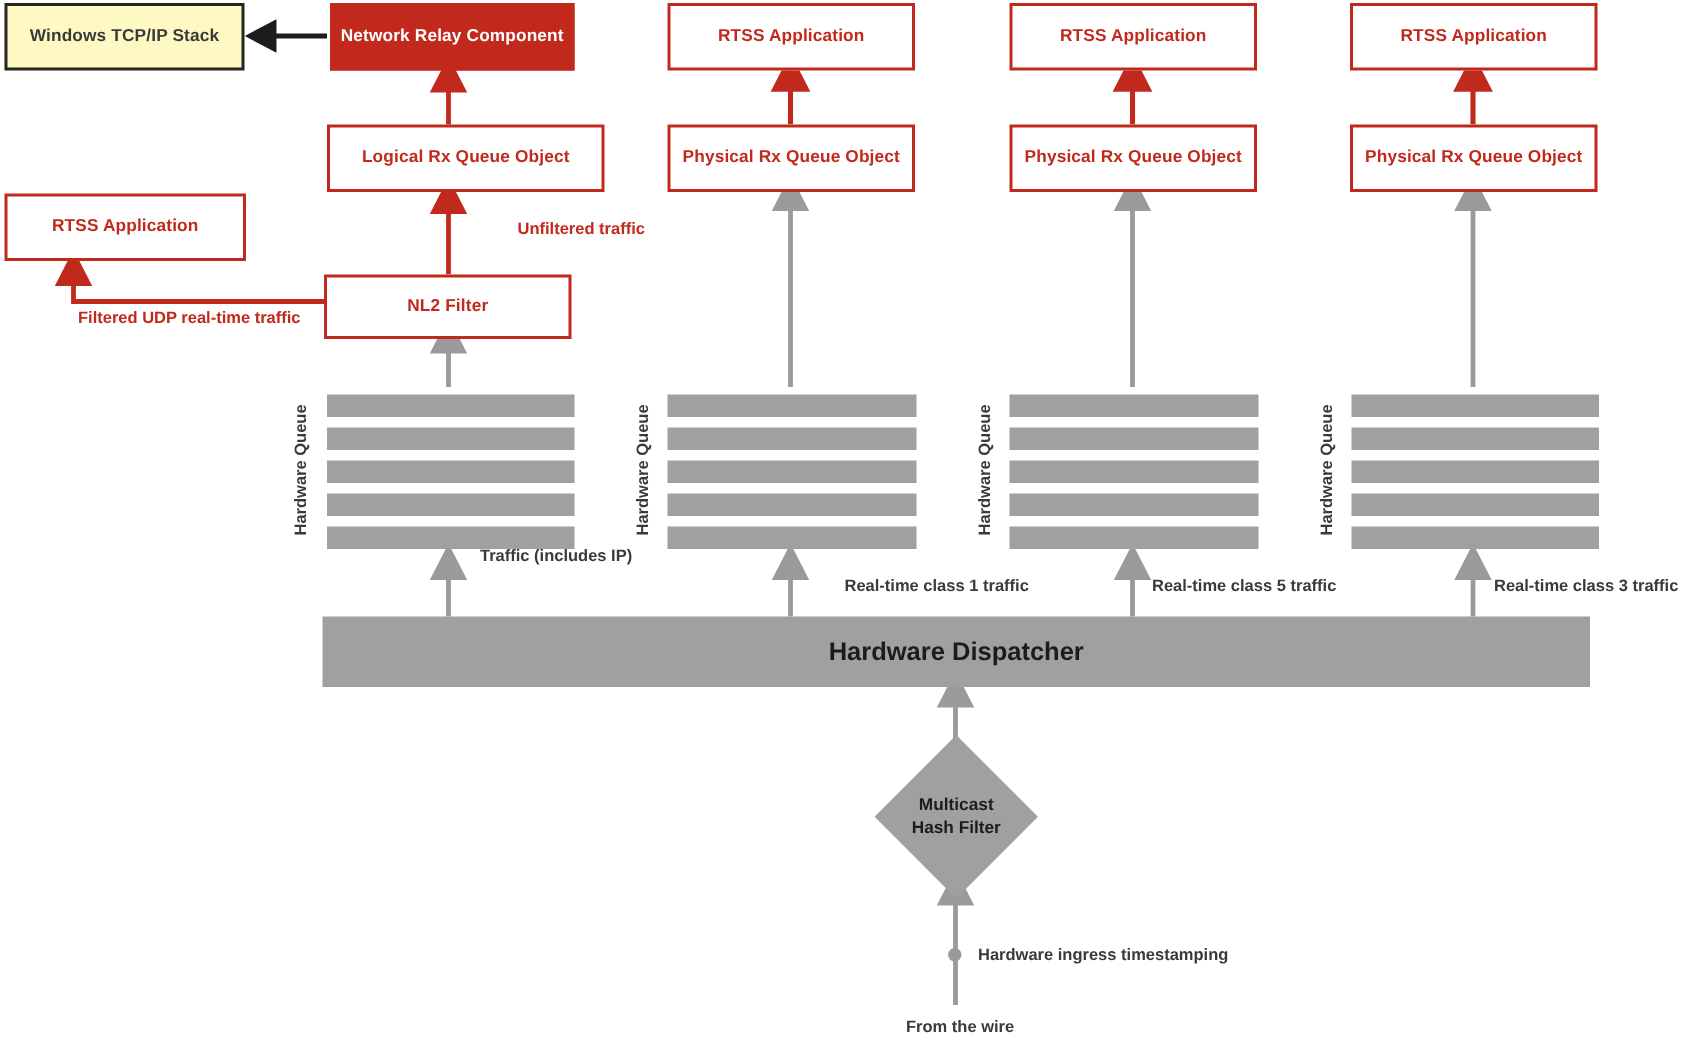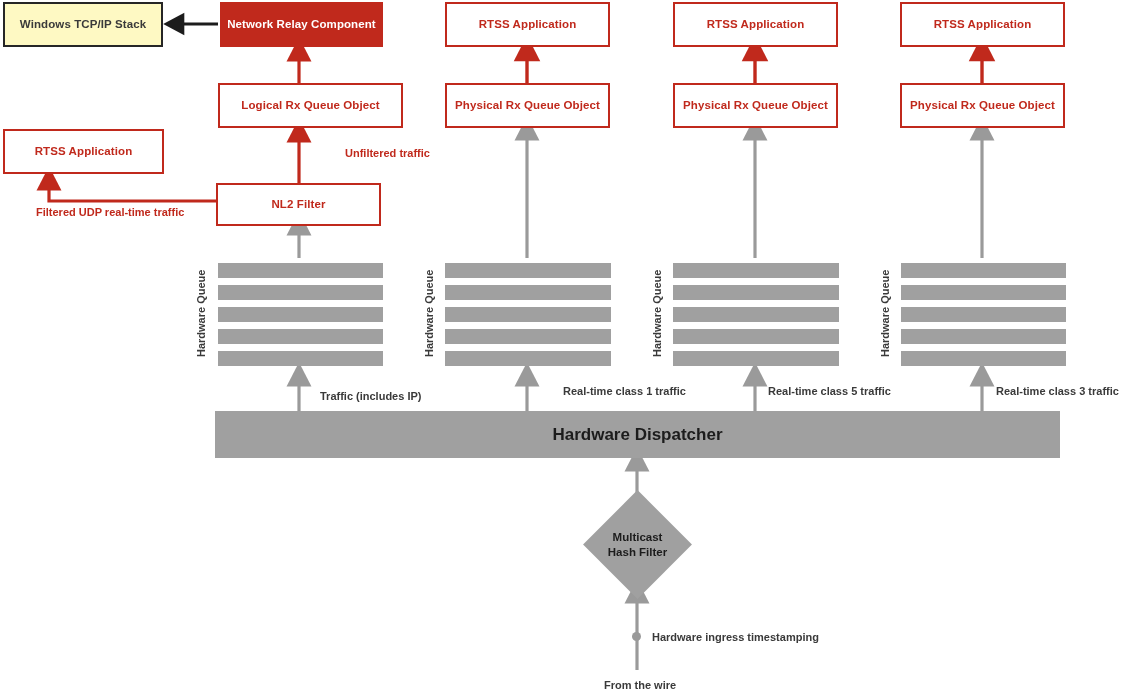--- a/index.html
+++ b/index.html
@@ -233,21 +233,21 @@
   <div class="box box-red-outline" style="left:3px; top:129px; width:161px; height:45px;">
     <span>RTSS Application</span>
   </div>
 
   <div class="box box-red-outline" style="left:216px; top:183px; width:165px; height:43px;">
     <span>NL2 Filter</span>
   </div>
 
   <div class="edge-label label-red" style="left:322px; top:147px;padding-left:23px;">Unfiltered traffic</div>
 
-  <div class="edge-label label-red" style="left:36px; top:206px;">Filtered UDP real-time traffic</div>
+  <div class="edge-label label-red" style="left:52px; top:206px;">Filtered UDP real-time traffic</div>
 
   <div class="vlabel" style="left:195px; top:263px; height:100px;">Hardware Queue</div>
   <div class="bar-gray" style="left:218px; top:263px; width:165px; height:15px;"></div>
   <div class="bar-gray" style="left:218px; top:285px; width:165px; height:15px;"></div>
   <div class="bar-gray" style="left:218px; top:307px; width:165px; height:15px;"></div>
   <div class="bar-gray" style="left:218px; top:329px; width:165px; height:15px;"></div>
   <div class="bar-gray" style="left:218px; top:351px; width:165px; height:15px;"></div>
 
   <div class="vlabel" style="left:423px; top:263px; height:100px;">Hardware Queue</div>
   <div class="bar-gray" style="left:445px; top:263px; width:166px; height:15px;"></div>
@@ -263,21 +263,21 @@
   <div class="bar-gray" style="left:673px; top:329px; width:166px; height:15px;"></div>
   <div class="bar-gray" style="left:673px; top:351px; width:166px; height:15px;"></div>
 
   <div class="vlabel" style="left:879px; top:263px; height:100px;">Hardware Queue</div>
   <div class="bar-gray" style="left:901px; top:263px; width:165px; height:15px;"></div>
   <div class="bar-gray" style="left:901px; top:285px; width:165px; height:15px;"></div>
   <div class="bar-gray" style="left:901px; top:307px; width:165px; height:15px;"></div>
   <div class="bar-gray" style="left:901px; top:329px; width:165px; height:15px;"></div>
   <div class="bar-gray" style="left:901px; top:351px; width:165px; height:15px;"></div>
 
-  <div class="edge-label label-gray" style="left:320px; top:390px;">Traffic (includes IP)</div>
+  <div class="edge-label label-gray" style="left:320px; top:365px;">Traffic (includes IP)</div>
   <div class="edge-label label-gray" style="left:540px; top:385px;margin-left:23px;">Real-time class 1 traffic</div>
   <div class="edge-label label-gray" style="left:768px; top:385px;">Real-time class 5 traffic</div>
   <div class="edge-label label-gray" style="left:996px; top:385px;">Real-time class 3 traffic</div>
 
   <div class="dispatcher" style="left:215px; top:411px; width:845px; height:47px;">
     <span>Hardware Dispatcher</span>
   </div>
 
   <div class="diamond" style="left:599px; top:506px; width:77px; height:77px;"></div>
   <div class="diamond-label" style="left:585px; top:506px; width:105px; height:77px;">

